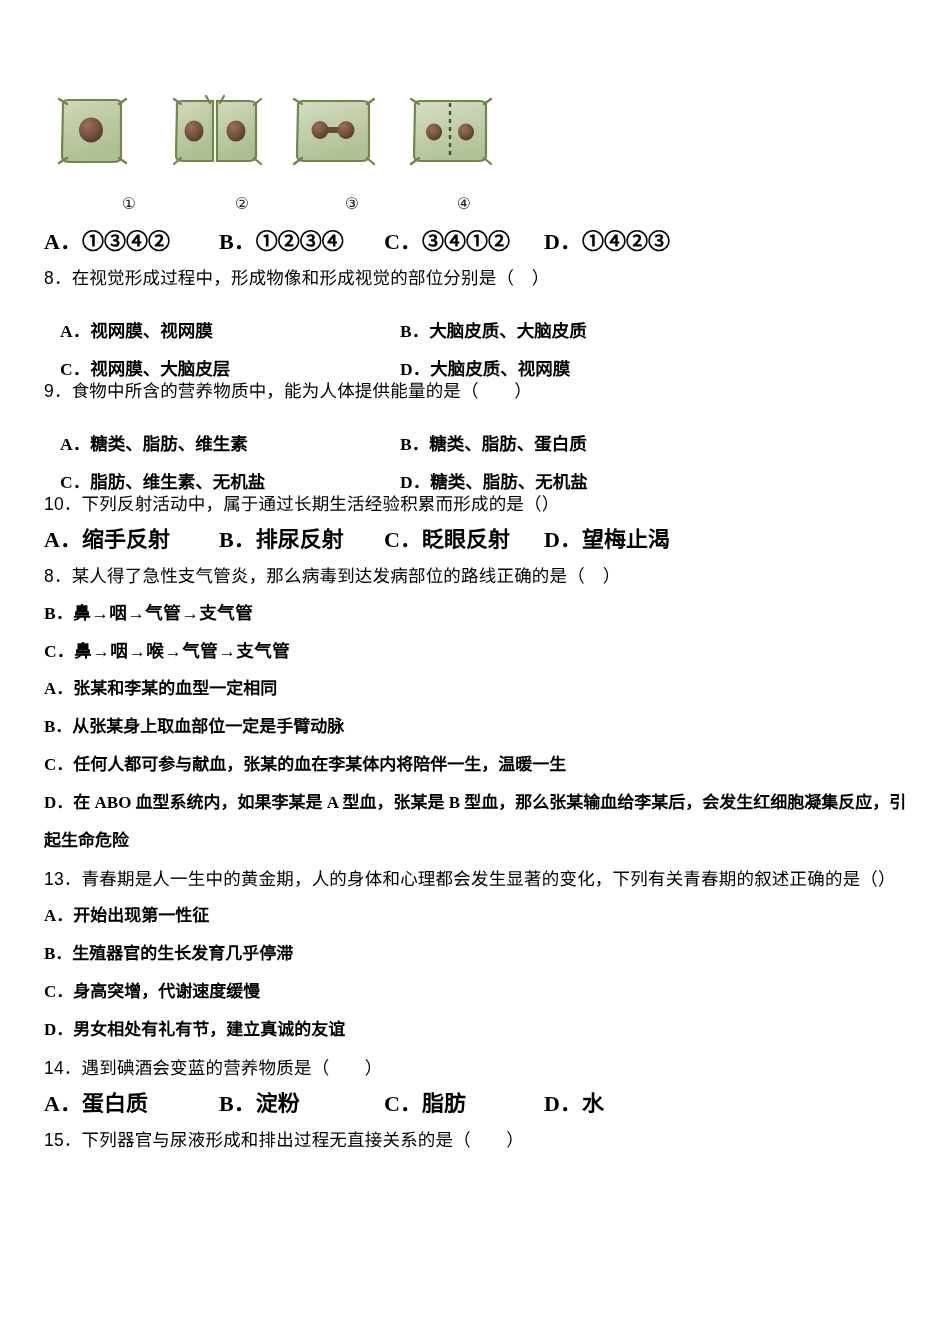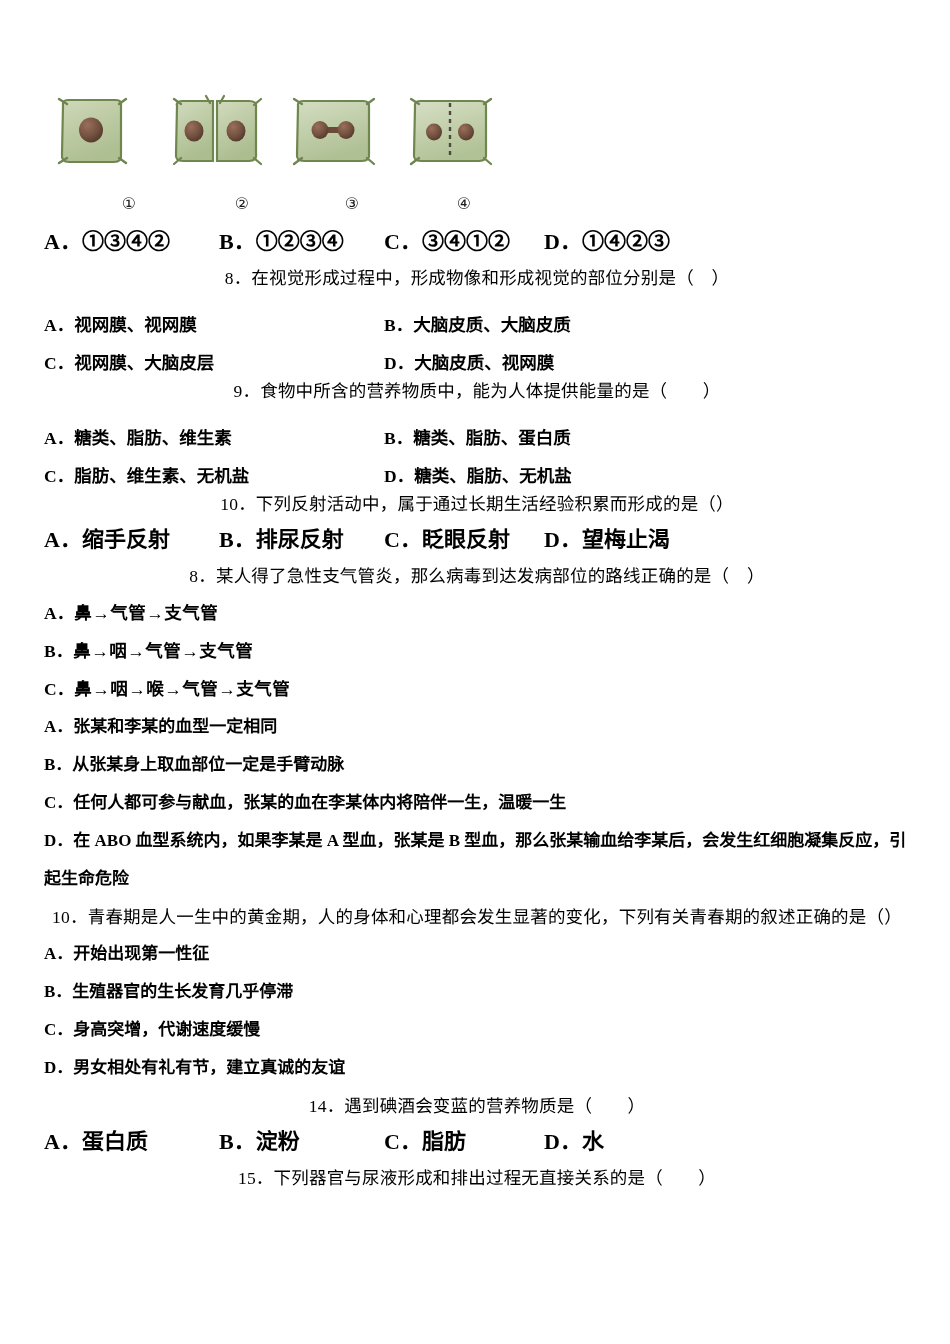--- a/index.html
+++ b/index.html
@@ -58,26 +58,25 @@
     text-align: center;
     color: #1a1a1a;
   }
   .fig-label.l1 { left: 70px;  }
   .fig-label.l2 { left: 183px; }
   .fig-label.l3 { left: 293px; }
   .fig-label.l4 { left: 405px; }
 
   
   .q-line {
-    font-family: Liberation Serif, serif;
+    font-family: Liberation Sans, sans-serif;
     font-size: 17.5px;
     line-height: 35px;
     letter-spacing: 0.2px;
     white-space: nowrap;
-    text-align: center;
   }
   .q-stem {
     margin-top: 2px;
   }
   .q-wrap {
     white-space: normal;
     line-height: 37px;
     word-break: break-all;
   }
 
@@ -100,22 +99,23 @@
 
   
   .opt-row-2 {
     position: relative;
     height: 38px;
     font-size: 17.5px;
     line-height: 38px;
   }
   .opt-row-2 .opt {
     position: absolute;
-    top: 10px;
+    top: 16px;
     white-space: nowrap;
+    margin-left: 16px;
   }
   .opt-row-2 .c1 { left: 0px;   }
   .opt-row-2 .c2 { left: 340px; }
 
   .opt-full {
     font-size: 17.5px;
     line-height: 38px;
     white-space: nowrap;
   }
 
@@ -273,33 +273,32 @@
 
   <div class="q-line q-stem">10．下列反射活动中，属于通过长期生活经验积累而形成的是（）</div>
   <div class="opt-row-4">
     <span class="opt c1"><span class="opt-mark">A．</span><span class="opt-text">缩手反射</span></span>
     <span class="opt c2"><span class="opt-mark">B．</span><span class="opt-text">排尿反射</span></span>
     <span class="opt c3"><span class="opt-mark">C．</span><span class="opt-text">眨眼反射</span></span>
     <span class="opt c4"><span class="opt-mark">D．</span><span class="opt-text">望梅止渴</span></span>
   </div>
 
   <div class="q-line q-stem">8．某人得了急性支气管炎，那么病毒到达发病部位的路线正确的是（　）</div>
-  <div class="opt-full arrow-opt"><span class="opt-mark">A．</span><span class="opt-text">鼻→气管→支气管</span></div>
   <div class="opt-full arrow-opt"><span class="opt-mark">B．</span><span class="opt-text">鼻→咽→气管→支气管</span></div>
   <div class="opt-full arrow-opt"><span class="opt-mark">C．</span><span class="opt-text">鼻→咽→喉→气管→支气管</span></div>
 
   <div class="q12">
     <div class="opt-full"><span class="opt-mark">A．</span><span class="opt-text">张某和李某的血型一定相同</span></div>
     <div class="opt-full"><span class="opt-mark">B．</span><span class="opt-text">从张某身上取血部位一定是手臂动脉</span></div>
     <div class="opt-full"><span class="opt-mark">C．</span><span class="opt-text">任何人都可参与献血，张某的血在李某体内将陪伴一生，温暖一生</span></div>
     <div class="opt-full q-wrap" style="white-space:normal;"><span class="opt-mark">D．</span><span class="opt-text">在 ABO 血型系统内，如果李某是 A 型血，张某是 B 型血，那么张某输血给李某后，会发生红细胞凝集反应，引起生命危险</span></div>
   </div>
 
   <div class="q13">
-    <div class="q-line q-stem">10．青春期是人一生中的黄金期，人的身体和心理都会发生显著的变化，下列有关青春期的叙述正确的是（）</div>
+    <div class="q-line q-stem">13．青春期是人一生中的黄金期，人的身体和心理都会发生显著的变化，下列有关青春期的叙述正确的是（）</div>
     <div class="opt-full"><span class="opt-mark">A．</span><span class="opt-text">开始出现第一性征</span></div>
     <div class="opt-full"><span class="opt-mark">B．</span><span class="opt-text">生殖器官的生长发育几乎停滞</span></div>
     <div class="opt-full"><span class="opt-mark">C．</span><span class="opt-text">身高突增，代谢速度缓慢</span></div>
     <div class="opt-full"><span class="opt-mark">D．</span><span class="opt-text">男女相处有礼有节，建立真诚的友谊</span></div>
   </div>
 
   <div class="q-line q-stem">14．遇到碘酒会变蓝的营养物质是（　　）</div>
   <div class="opt-row-4">
     <span class="opt c1"><span class="opt-mark">A．</span><span class="opt-text">蛋白质</span></span>
     <span class="opt c2"><span class="opt-mark">B．</span><span class="opt-text">淀粉</span></span>

